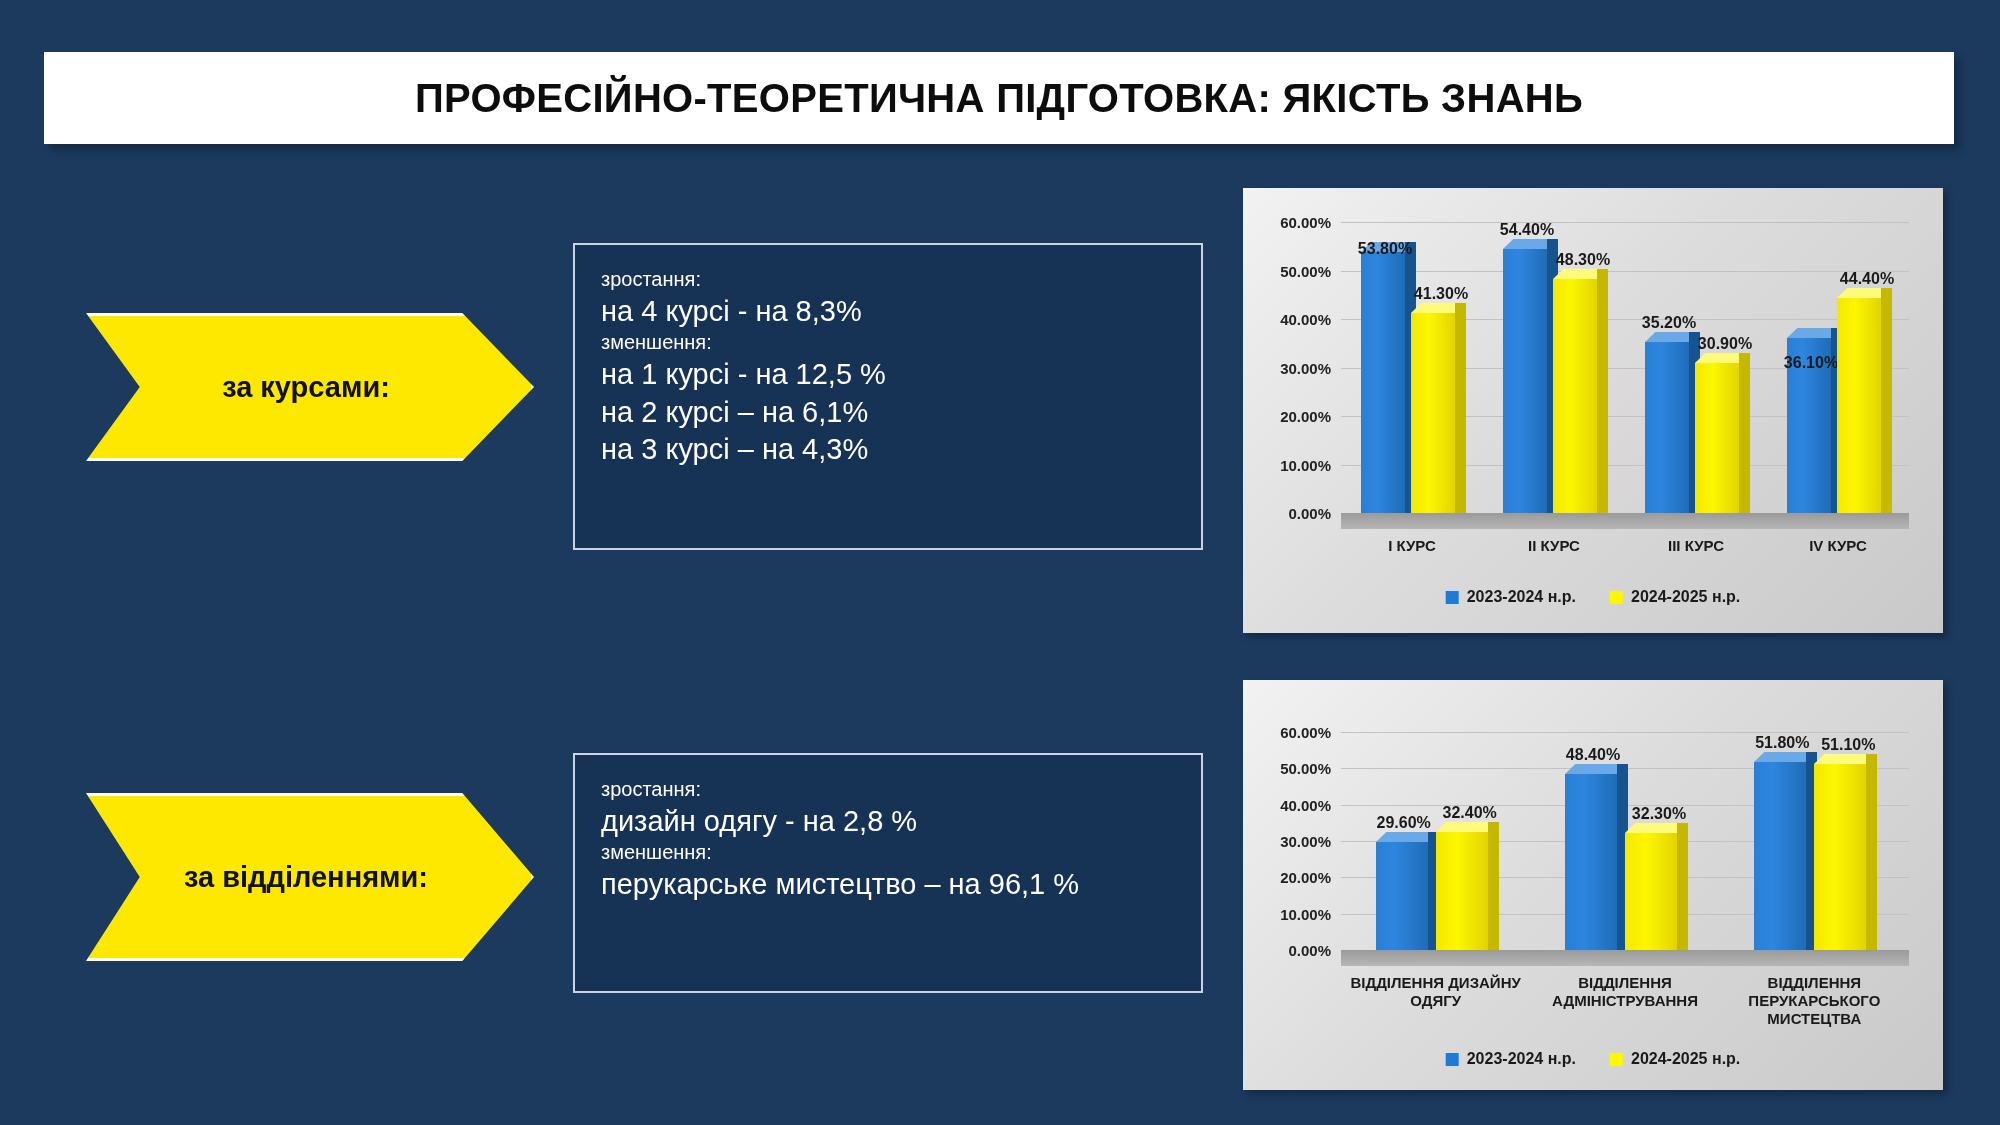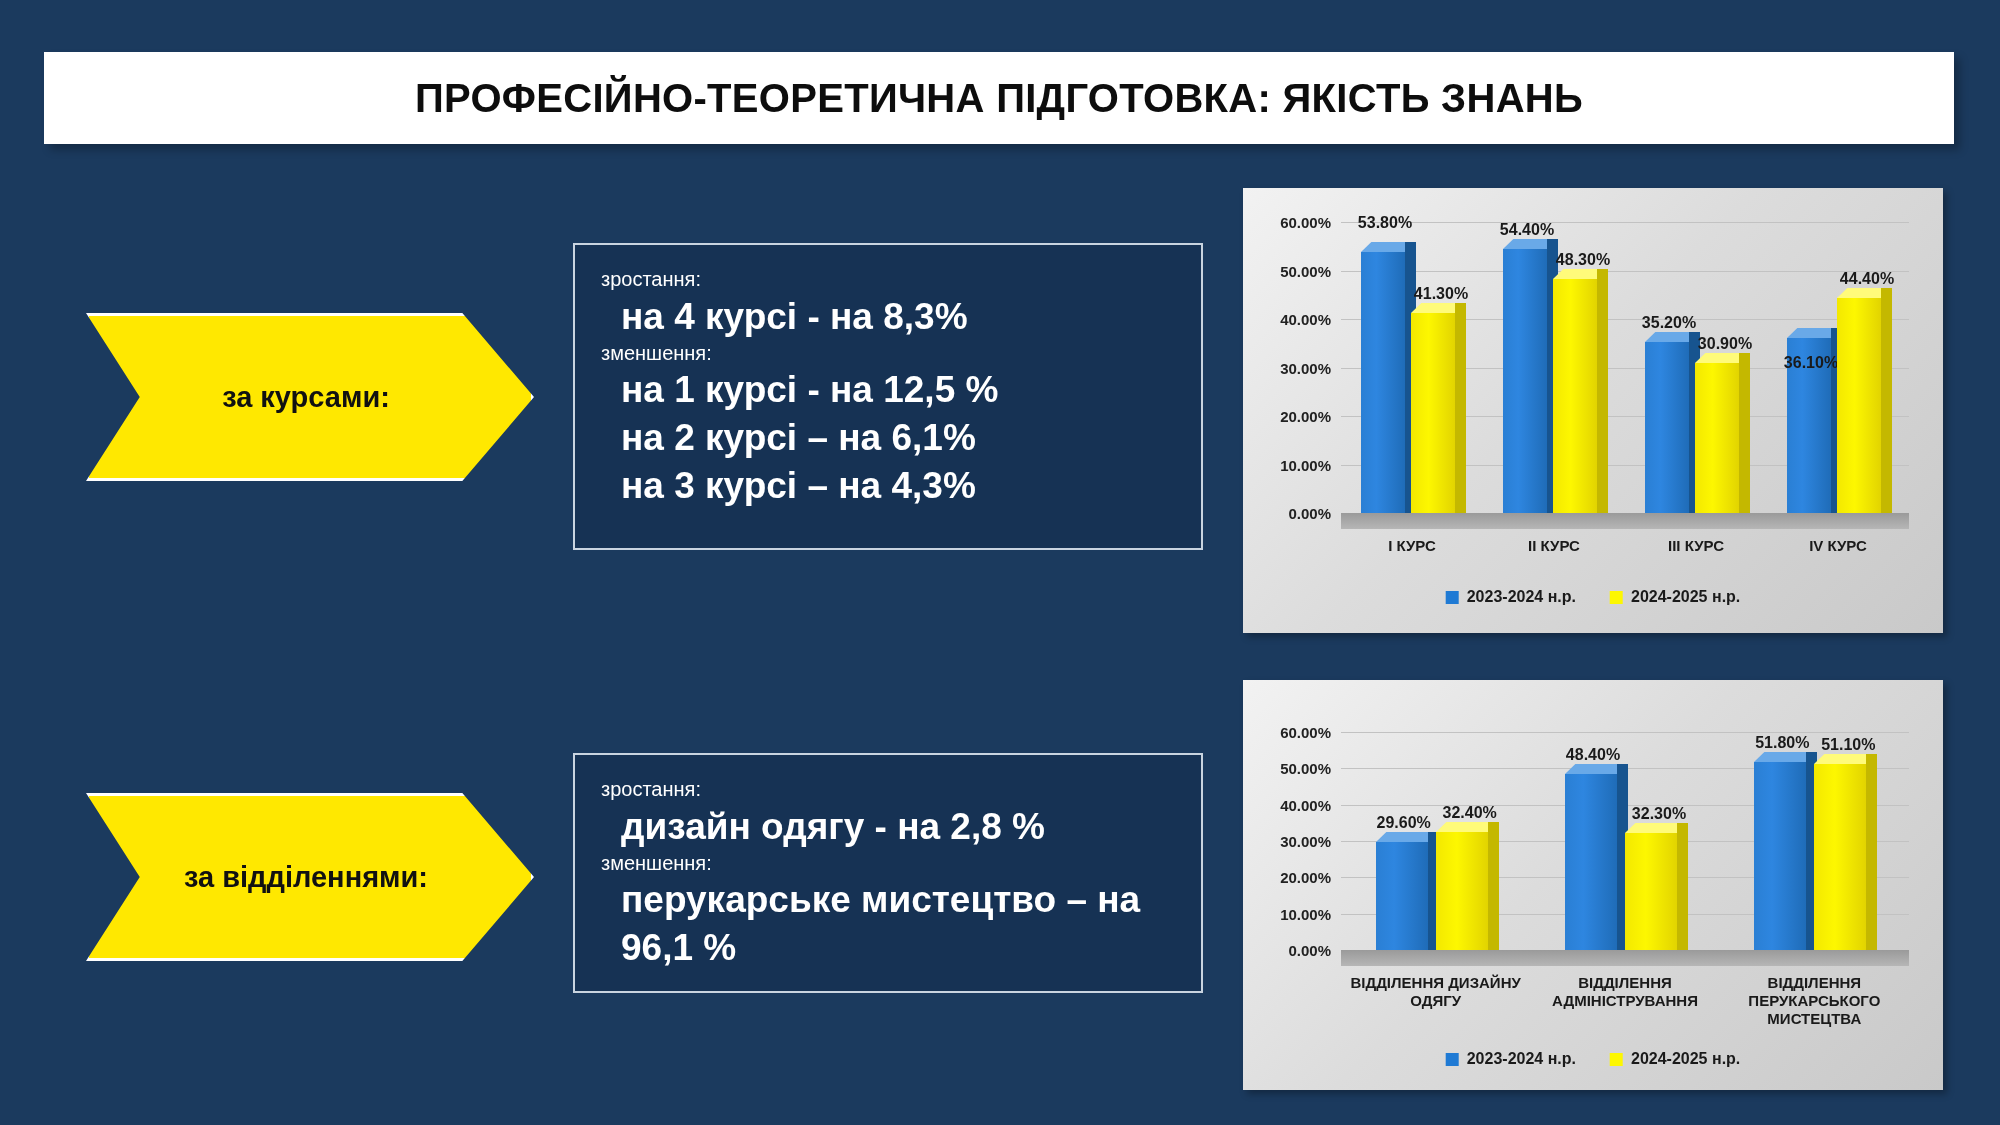--- a/index.html
+++ b/index.html
@@ -47,21 +47,21 @@
     clip-path: polygon(0% 0%, 84% 0%, 100% 50%, 84% 100%, 0% 100%, 12% 50%);
     filter: drop-shadow(5px 6px 5px rgba(0,0,0,0.35));
     border: 3px solid #ffffff;
     box-sizing: border-box;
   }
   .arrow .arrow-label { transform: translateX(-4px); }
   #arrow-courses {
     left: 86px;
     top: 313px;
     width: 448px;
-    height: 168px;
+    height: 148px;
   }
   #arrow-departments {
     left: 86px;
     top: 793px;
     width: 448px;
     height: 168px;
   }
   
   .text-panel {
     position: absolute;
@@ -82,24 +82,23 @@
     top: 753px;
     width: 630px;
     height: 240px;
   }
   .panel-head {
     font-size: 20px;
     font-weight: normal;
     line-height: 1.28;
   }
   .panel-line {
-    font-size: 37px;
+    font-size: 29px;
     line-height: 1.3;
-    font-weight: bold;
-    margin-left: 20px;
+    font-weight: normal;
   }
   
   .chart-frame {
     position: absolute;
     background: linear-gradient(135deg, #f2f2f2 0%, #dcdcdc 45%, #c9c9c9 100%);
     box-shadow: 4px 4px 7px rgba(0,0,0,0.3);
     box-sizing: border-box;
   }
   #chart-courses-frame {
     left: 1243px;
@@ -252,21 +251,21 @@
       <div class="gridline" style="left: 98px; width: 568px; top: 82.5px;"></div>
       <div class="y-label" style="top: 82.5px; left: 0px; width: 88px;">50.00%</div>
       <div class="gridline" style="left: 98px; width: 568px; top: 34px;"></div>
       <div class="y-label" style="top: 34px; left: 0px; width: 88px;">60.00%</div>
       <div class="floor" style="left: 98px; top: 325px; width: 568px; height: 16px;"></div>
       <div class="bar blue" style="left: 118px; width: 44px; height: 260.93px; bottom: 120px;">
         <span class="face"></span>
         <span class="top"></span>
         <span class="side"></span>
       </div>
-      <div class="bar-value" style="left: 142px; top: 26px;">53.80%</div>
+      <div class="bar-value" style="left: 142px; top: 52px;">53.80%</div>
       <div class="bar yellow" style="left: 168px; width: 44px; height: 200.305px; bottom: 120px;">
         <span class="face"></span>
         <span class="top"></span>
         <span class="side"></span>
       </div>
       <div class="bar-value" style="left: 198px; top: 96.695px;">41.30%</div>
       <div class="cat-label" style="left: 169px; top: 349px; width: 136px;">I КУРС</div>
       <div class="bar blue" style="left: 260px; width: 44px; height: 263.84px; bottom: 120px;">
         <span class="face"></span>
         <span class="top"></span>

